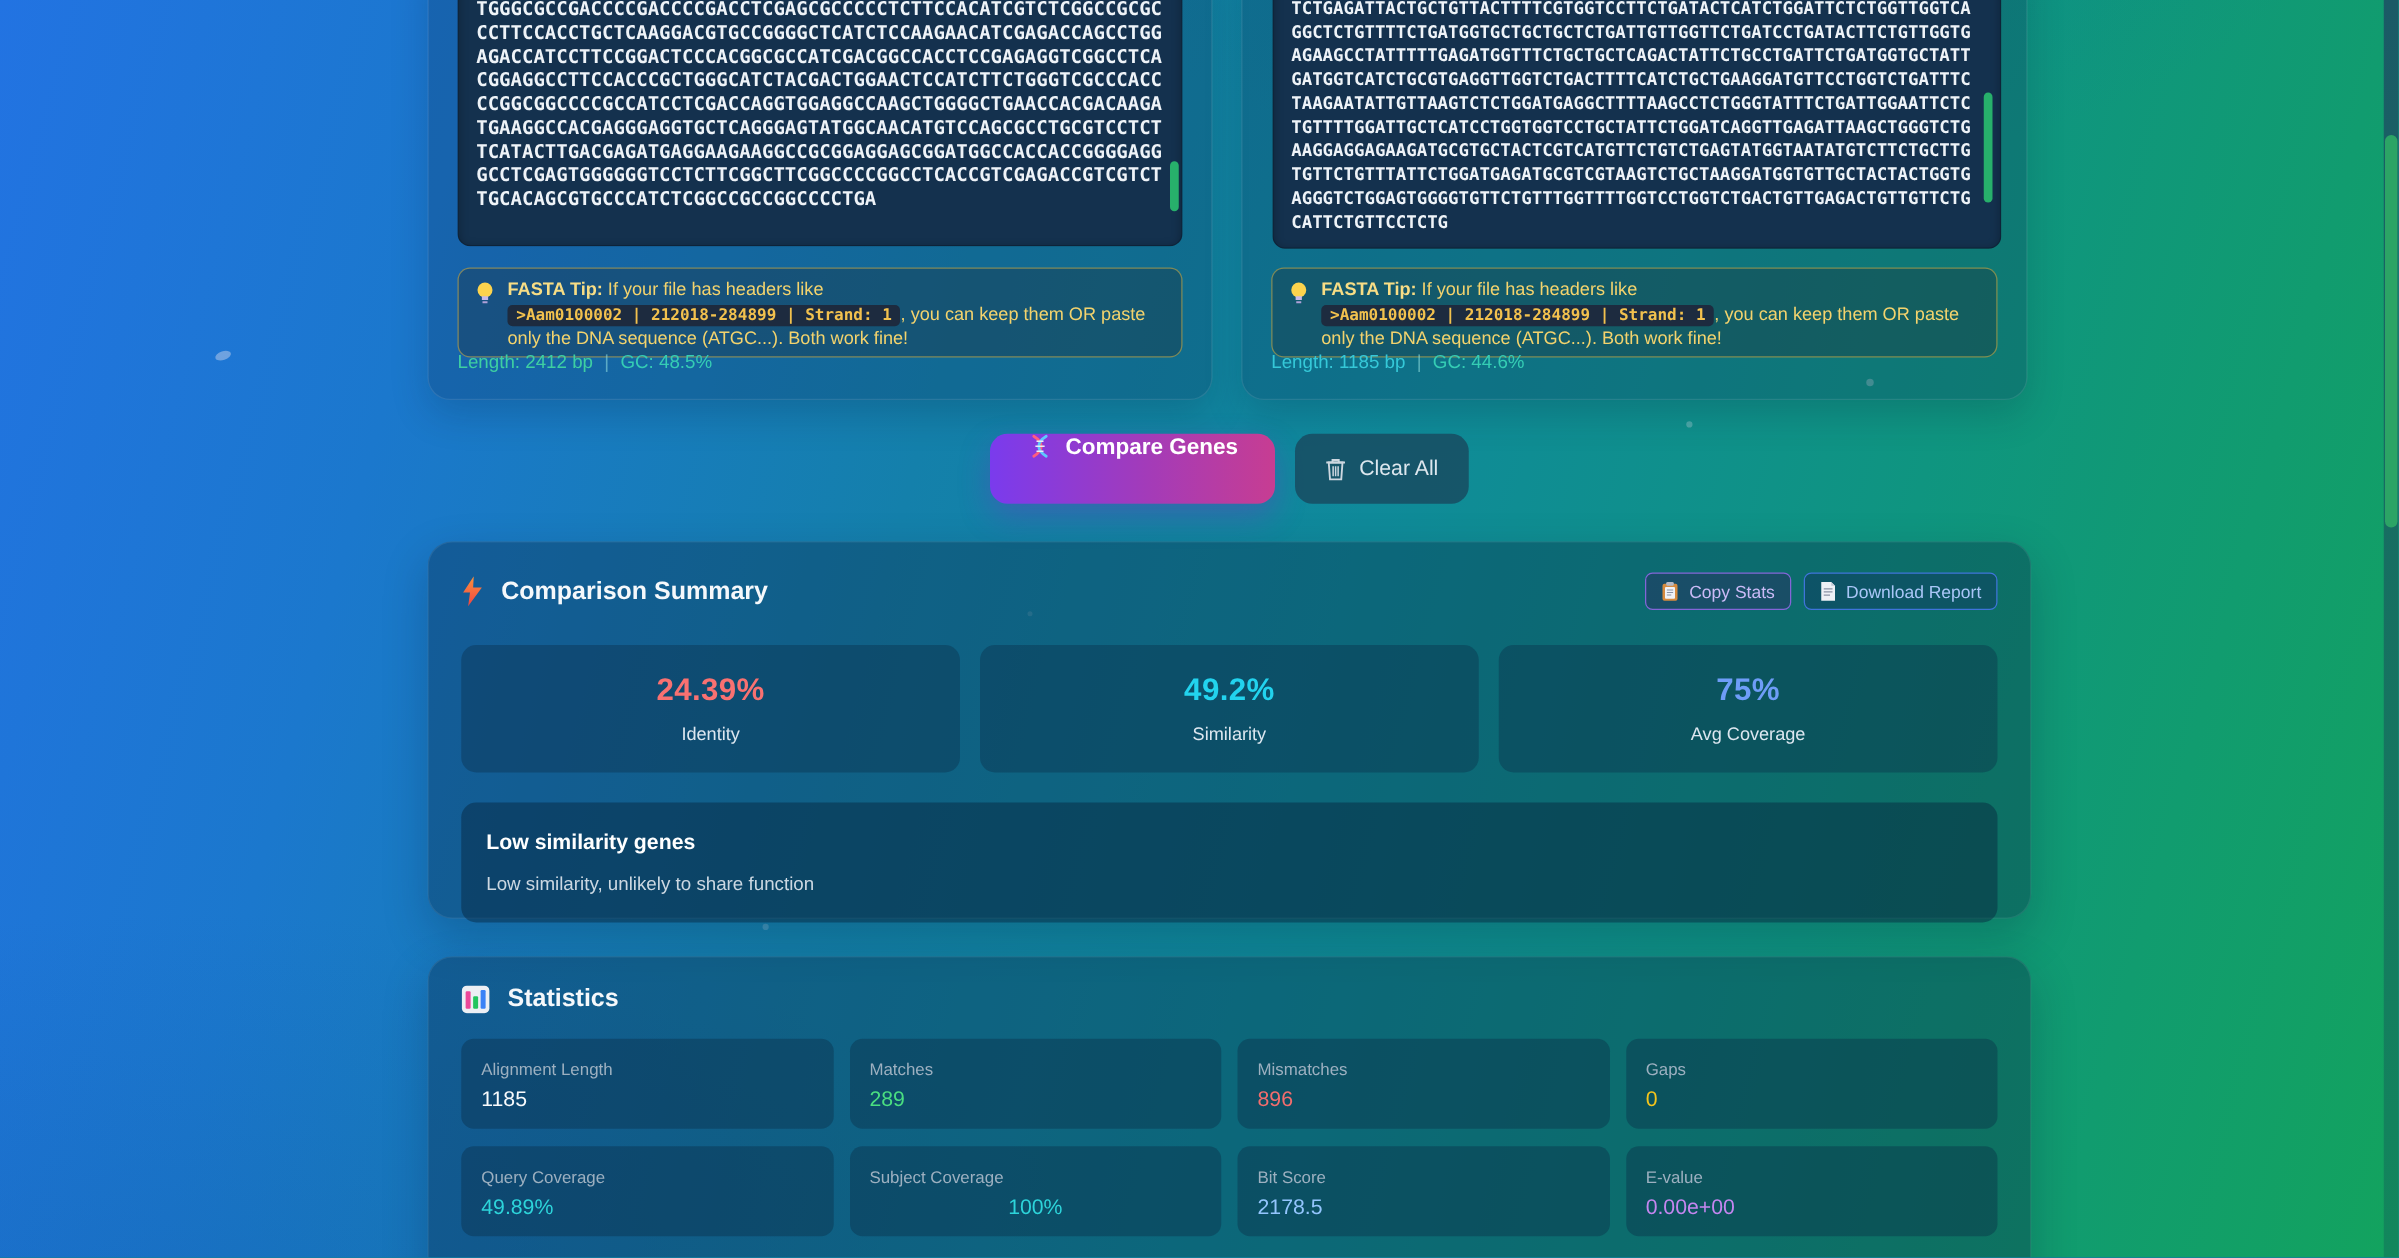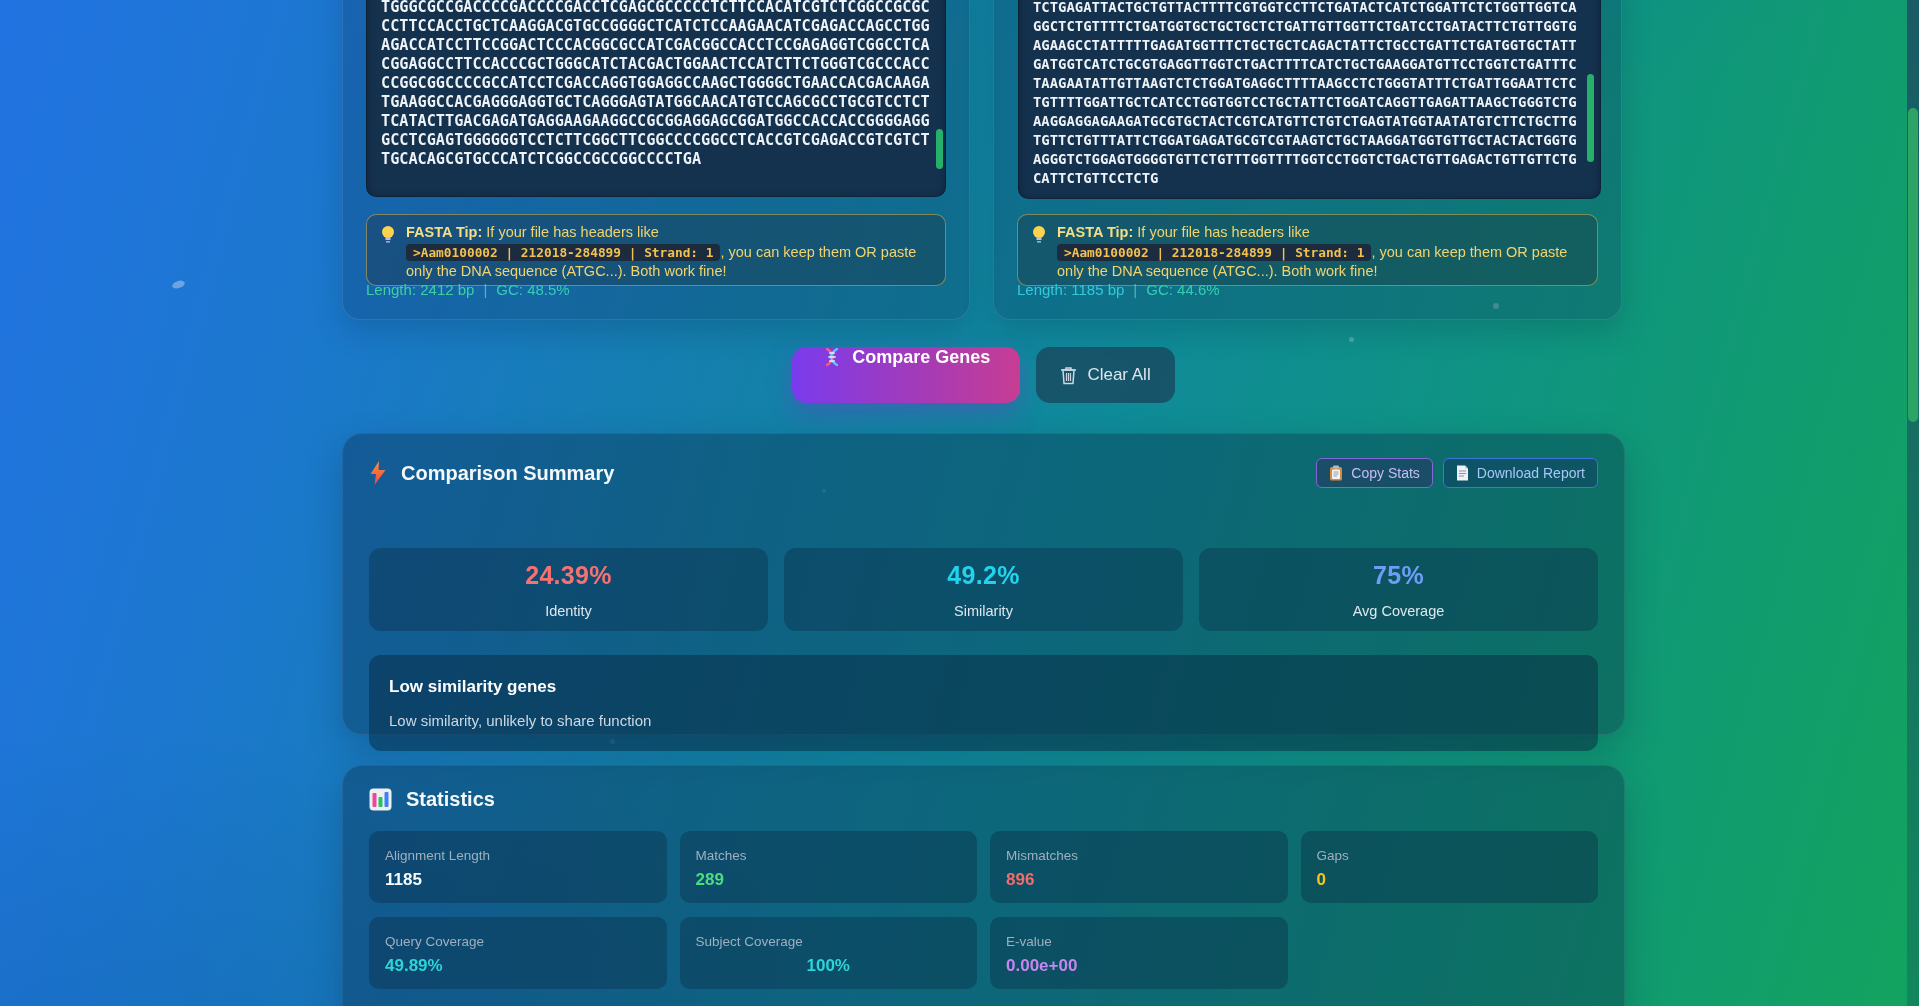--- a/index.html
+++ b/index.html
@@ -88,39 +88,39 @@
 
   .head-btn{
     display:flex; align-items:center; gap:8px; height:30px; padding:0 12px;
     border-radius:6px; font-size:14px; cursor:pointer; font-family:"Liberation Sans",sans-serif;
   }
   .btn-copy{background:rgba(44,36,92,0.40); border:1px solid #8465d8; color:#cabaf6;}
   .btn-download{background:rgba(16,48,96,0.40); border:1px solid #3f74da; color:#a9c6f7; margin-left:10px;}
 
   .metrics-row{display:grid; grid-template-columns:1fr 1fr 1fr; gap:16px; margin-top:28px;}
   .metric-card{
-    background:rgba(10,45,72,0.38); border-radius:12px; height:83px; box-sizing:border-box;
-    display:flex; flex-direction:column; align-items:center; justify-content:center; gap:13px;margin-top:32px;
+    background:rgba(10,45,72,0.38); border-radius:12px; height:102px; box-sizing:border-box;
+    display:flex; flex-direction:column; align-items:center; justify-content:center; gap:13px;
   }
   .metric-value{font-size:25px; font-weight:700; letter-spacing:0.3px;}
   .metric-label{font-size:14.5px; color:#dde7f0;}
 
   .verdict{
     margin-top:24px; background:rgba(7,37,60,0.46); border-radius:12px;
     padding:20px 20px; box-sizing:border-box; height:96px;
   }
   .verdict-title{font-size:17px; font-weight:700; color:#ffffff; line-height:24px;}
   .verdict-sub{font-size:15px; color:#ccd8e2; margin-top:12px; line-height:20px;}
 
   .stats-grid{display:grid; grid-template-columns:repeat(4,1fr); gap:14px 13px; margin-top:20px; grid-auto-rows:72px;}
   .stat-card{
     background:rgba(10,45,70,0.40); border-radius:10px; padding:16px 16px; box-sizing:border-box;
   }
   .stat-label{font-size:13.5px; color:#9db0c0; line-height:18px;}
-  .stat-value{font-size:17px; font-weight:700; margin-top:4px; line-height:22px;}
+  .stat-value{font-size:17px; font-weight:400; margin-top:4px; line-height:22px;}
 
   
   .page-scroll-track{position:absolute; right:0; top:0; width:12px; height:1006px;
     background:linear-gradient(#1b5a66, #12875c);}
   .page-scroll-thumb{position:absolute; right:1px; top:108px; width:10px; height:314px;
     border-radius:5px; background:#2ca465; cursor:grab;}
 
   .icon-svg{display:block;}
 </style>
 </head>
@@ -313,20 +313,24 @@
         <div class="stat-card">
           <div class="stat-label">Query Coverage</div>
           <div class="stat-value" style="color: rgb(45, 212, 218);">49.89%</div>
         </div>
 
         <div class="stat-card">
           <div class="stat-label">Subject Coverage</div>
           <div class="stat-value" style="color: rgb(45, 212, 218); text-align: center;">100%</div>
         </div>
 
+        <div class="stat-card">
+          <div class="stat-label">Bit Score</div>
+          <div class="stat-value" style="color: rgb(147, 197, 253);">2178.5</div>
+        </div>
 
         <div class="stat-card">
           <div class="stat-label">E-value</div>
           <div class="stat-value" style="color: rgb(197, 134, 240);">0.00e+00</div>
         </div>
       </div>
   </div>
 
   <div class="page-scroll-track">
     <div class="page-scroll-thumb"></div>

